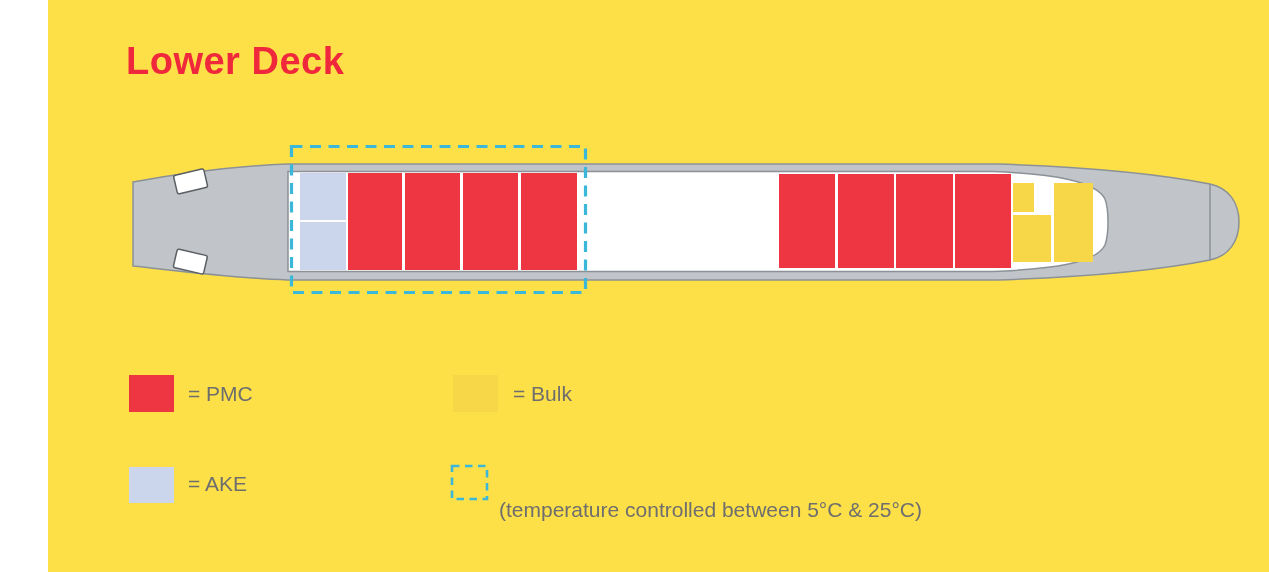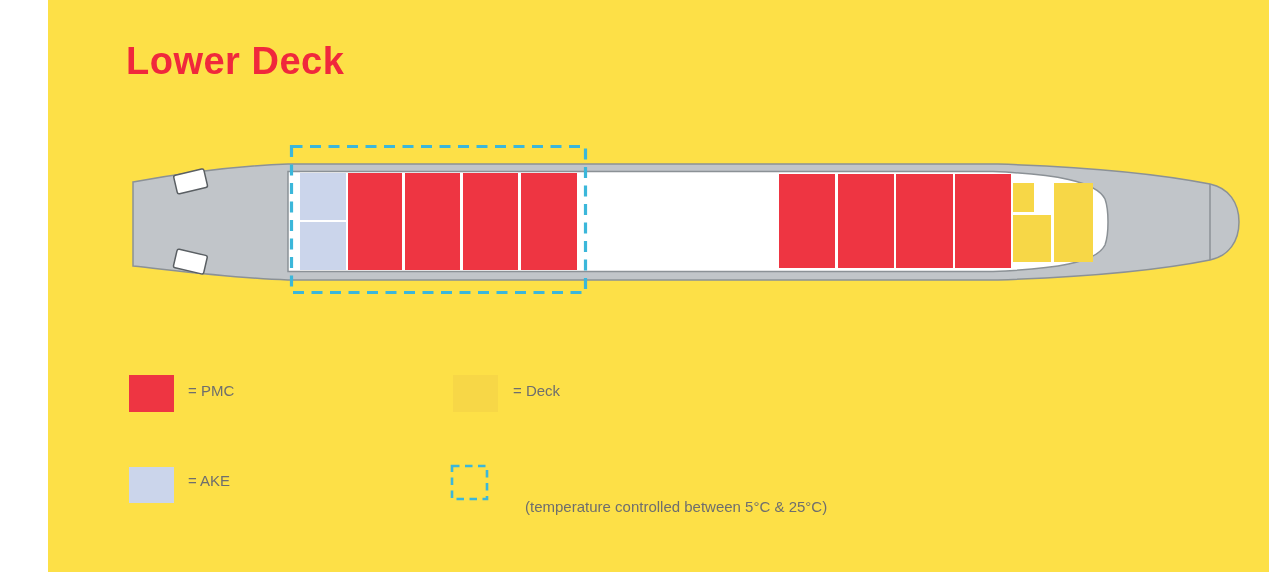--- a/index.html
+++ b/index.html
@@ -44,29 +44,29 @@
   .legend { position: absolute; left: 0; top: 0; width: 1269px; height: 572px; }
   .swatch { position: absolute; }
   .swatch.pmc  { left: 81px;  top: 375px; width: 45px; height: 37px; background: var(--c-pmc, #EE3542); }
   .swatch.bulk { left: 405px; top: 375px; width: 45px; height: 37px; background: var(--c-bulk, #F7D747); }
   .swatch.ake  { left: 81px;  top: 467px; width: 45px; height: 36px; background: var(--c-ake, #CBD5EB); }
   .swatch-refrig-svg { position: absolute; left: 402px; top: 464px; width: 40px; height: 38px; }
   .swatch-refrig-svg rect { fill: none; stroke: var(--c-refrigerated, #3BB7DA); stroke-width: 2.6; stroke-dasharray: 7.5 5.5; }
 
   .legend-label {
     position: absolute;
-    font-size: 15px;
+    font-size: 21px;
     color: var(--c-text, #6E6E6E);
     white-space: nowrap;
   }
   .label-pmc   { left: 140px; top: 382px; }
   .label-bulk  { left: 465px; top: 382px; }
   .label-ake   { left: 140px; top: 472px; }
   .label-refrig { left: 451px; top: 471px; }
-  .label-refrig-sub { left: 477px; top: 498px; }
+  .label-refrig-sub { left: 451px; top: 498px; }
 </style>
 </head>
 <body>
 
 <div class="canvas">
 
   <h1 class="page-title">Lower Deck</h1>
 
   <svg class="diagram-svg" viewBox="0 0 1269 572" xmlns="http://www.w3.org/2000/svg">
 
@@ -111,21 +111,21 @@
       <div class="block bulk" style="left: 965px; top: 183px; width: 21px; height: 29px;"></div>
       <div class="block bulk" style="left: 965px; top: 215px; width: 38px; height: 47px;"></div>
       <div class="block bulk" style="left: 1006px; top: 183px; width: 39px; height: 79px;"></div>
     </div>
 
   <div class="legend">
     <div class="swatch pmc"></div>
     <div class="legend-label label-pmc">= PMC</div>
 
     <div class="swatch bulk"></div>
-    <div class="legend-label label-bulk">= Deck</div>
+    <div class="legend-label label-bulk">= Bulk</div>
 
     <div class="swatch ake"></div>
     <div class="legend-label label-ake">= AKE</div>
 
     <svg class="swatch-refrig-svg" viewBox="0 0 40 38" xmlns="http://www.w3.org/2000/svg">
       <rect x="2" y="2" width="35" height="33"></rect>
     </svg>
     <div class="legend-label label-refrig-sub">(temperature controlled between 5°C &amp; 25°C)</div>
   </div>
 

